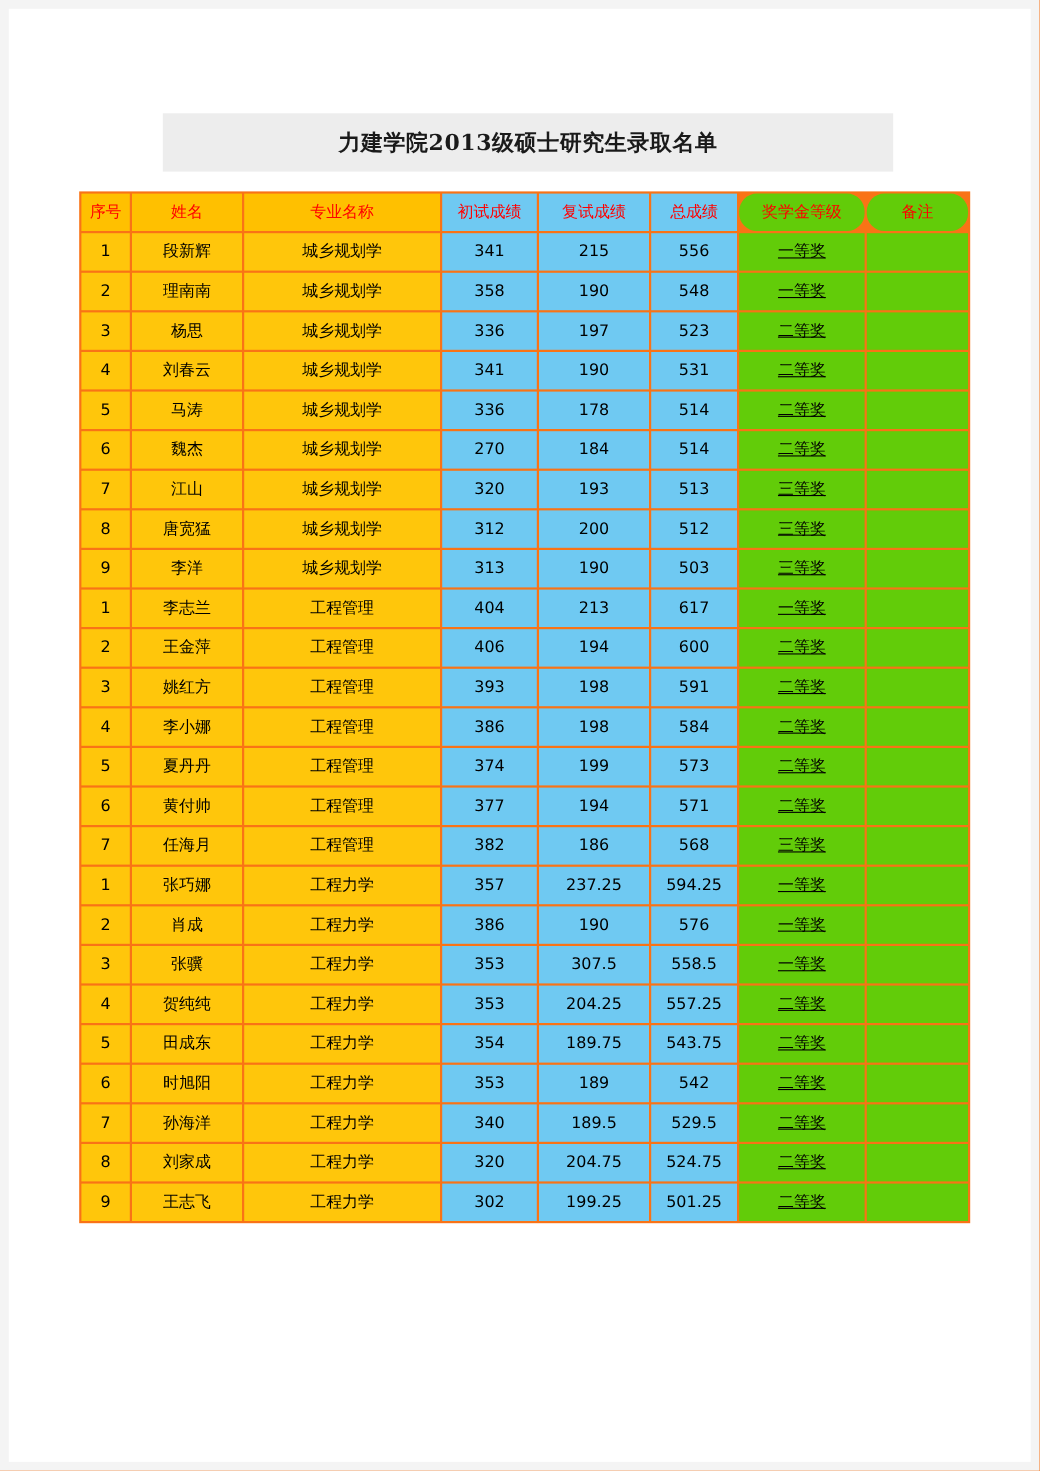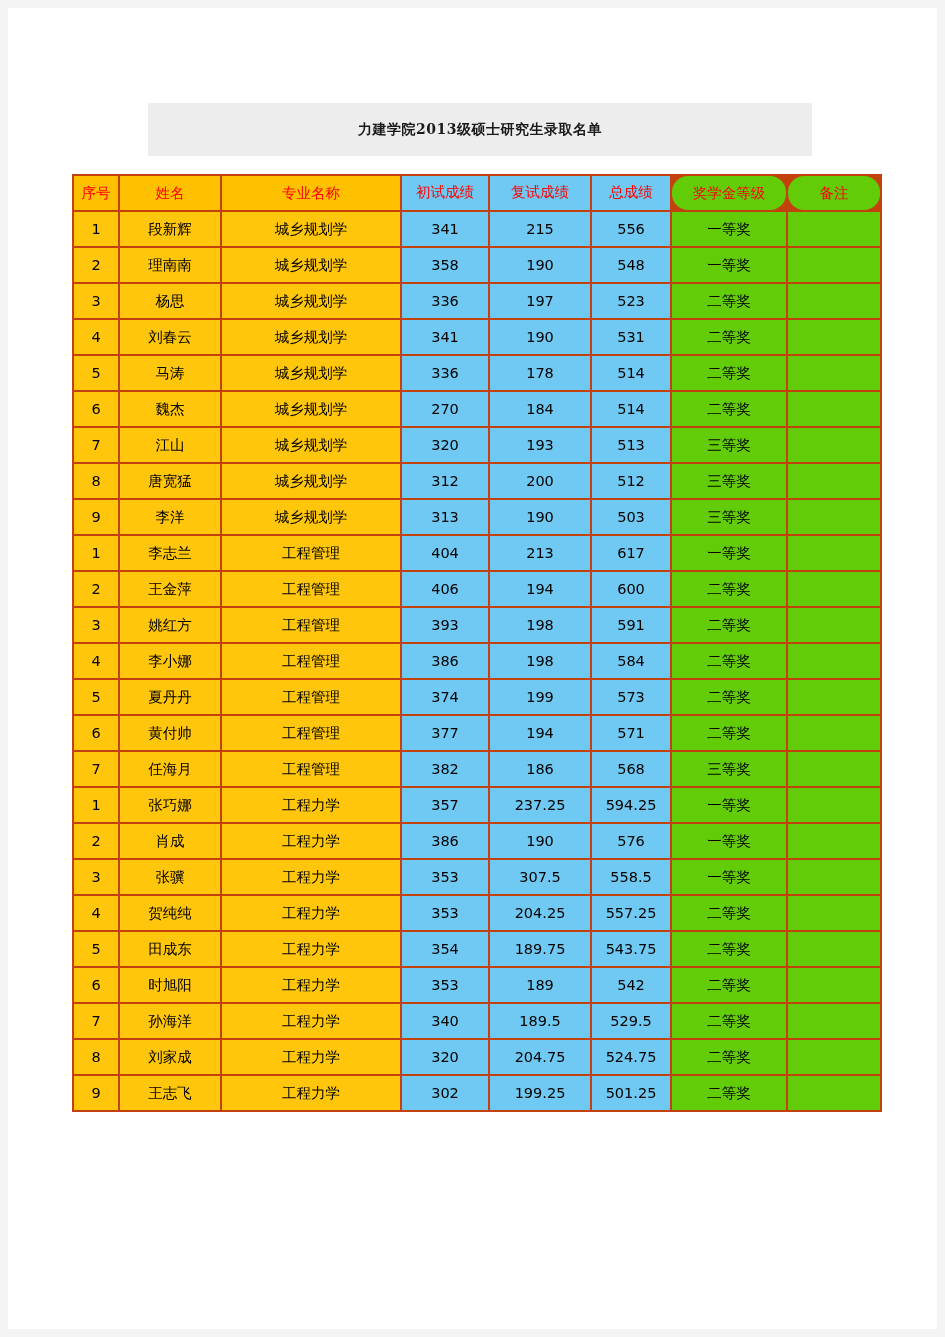--- a/index.html
+++ b/index.html
@@ -30,38 +30,38 @@
     top: 95px;
     width: 664px;
     height: 53px;
     background: #ededed;
     display: flex;
     align-items: center;
     justify-content: center;
   }
   .title-text {
     font-family: "DejaVu Serif", "Liberation Serif", serif;
-    font-size: 14px;
+    font-size: 20px;
     font-weight: bold;
     color: #1a1a1a;
     letter-spacing: 0.5px;
     white-space: nowrap;
   }
 
   
   .table-wrap {
     position: absolute;
     left: 64px;
     top: 166px;
     width: 816px;
   }
   table.grid {
     border-collapse: separate;
     border-spacing: 2px;
-    background: #c2410c;
+    background: #f97316;
     table-layout: fixed;
     width: 712px;
   }
   table.grid td, table.grid th {
     padding: 0;
     margin: 0;
     height: 34px;
     text-align: center;
     vertical-align: middle;
     font-size: 14.5px;
@@ -84,21 +84,21 @@
   
   th.h-gold {
     background: #ffc000;
     color: #ff0000;
     font-family: "DejaVu Sans", "Liberation Sans", sans-serif;
     font-size: 14.5px;
   }
   th.h-blue {
     background: #6fc9f2;
     color: #ff0000;
-    font-family: Liberation Mono, monospace;
+    font-family: Liberation Sans, sans-serif;
     font-size: 14.5px;
   }
   th.h-green {
     background: #62cc09;
     color: #ff0000;
     font-family: "DejaVu Sans", "Liberation Sans", sans-serif;
     font-size: 14.5px;
     border-radius: 16px;
   }
 
@@ -107,20 +107,21 @@
     background: #ffc60b;
     color: #000000;
   }
   td.d-blue {
     background: #6fc9f2;
     color: #000000;
   }
   td.d-green {
     background: #62cc09;
     color: #000000;
+    text-decoration: underline;
   }
   td.d-note {
     background: #62cc09;
     color: #000000;
   }
 </style>
 </head>
 <body>
 
 <div class="page">

